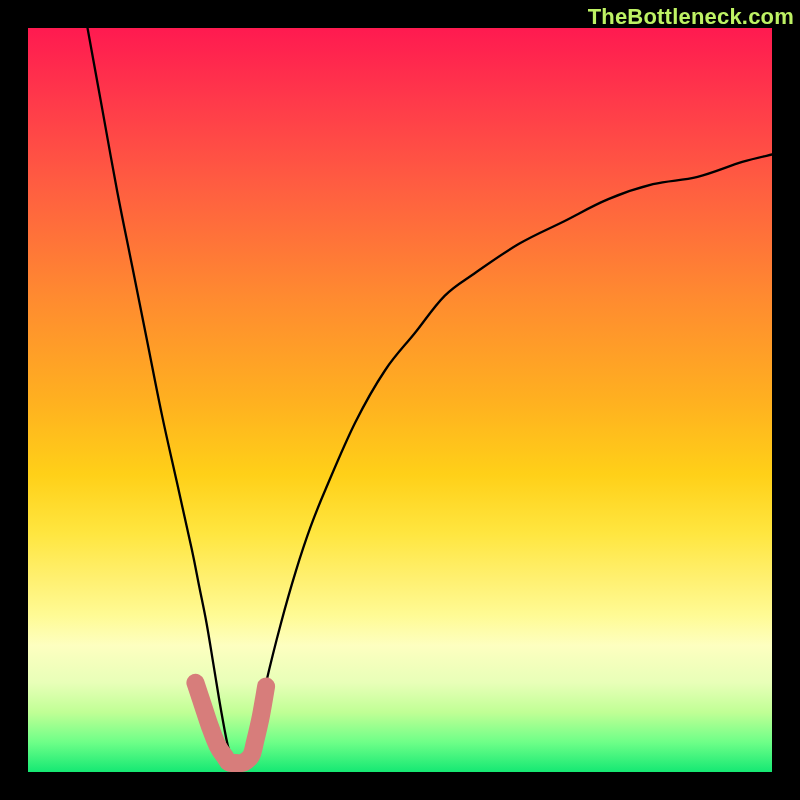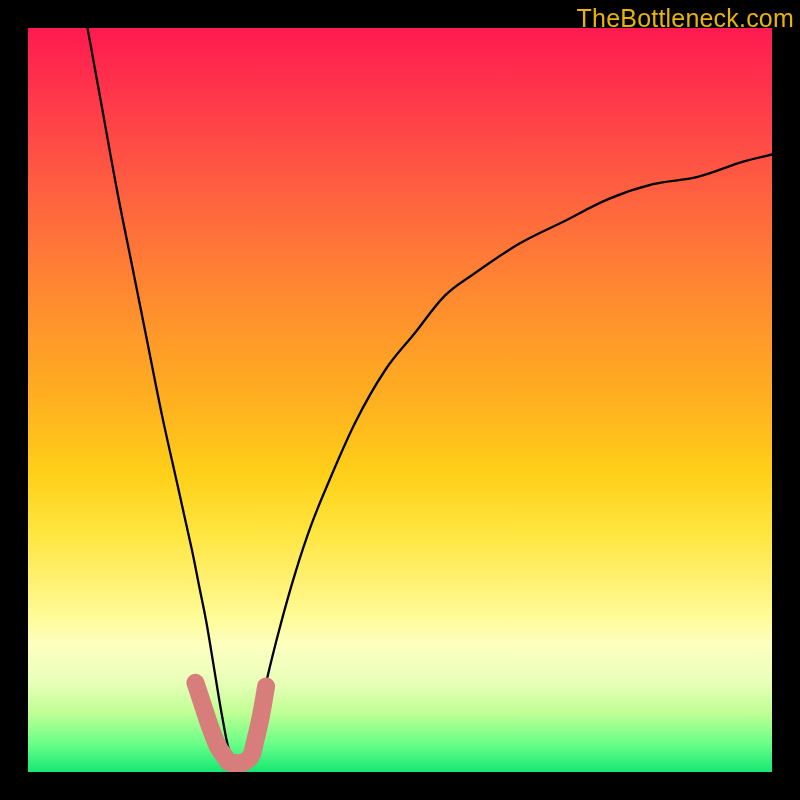--- a/index.html
+++ b/index.html
@@ -41,24 +41,24 @@
       #e8ffb8 88%,
       #c0ff95 92%,
       #6eff88 96%,
       #15e873 100%
     );
   }
   .watermark {
     position: absolute;
     top: 4px;
     right: 6px;
-    color: #eab308;
-    font-size: 25px;
+    color: #bef264;
+    font-size: 22px;
     letter-spacing: 0.2px;
-    font-weight: 400;
+    font-weight: 700;
     user-select: none;
   }
 </style>
 </head>
 <body>
 
 <div class="watermark">TheBottleneck.com</div>
 
 <div class="frame">
   <div class="plot-area"></div>

